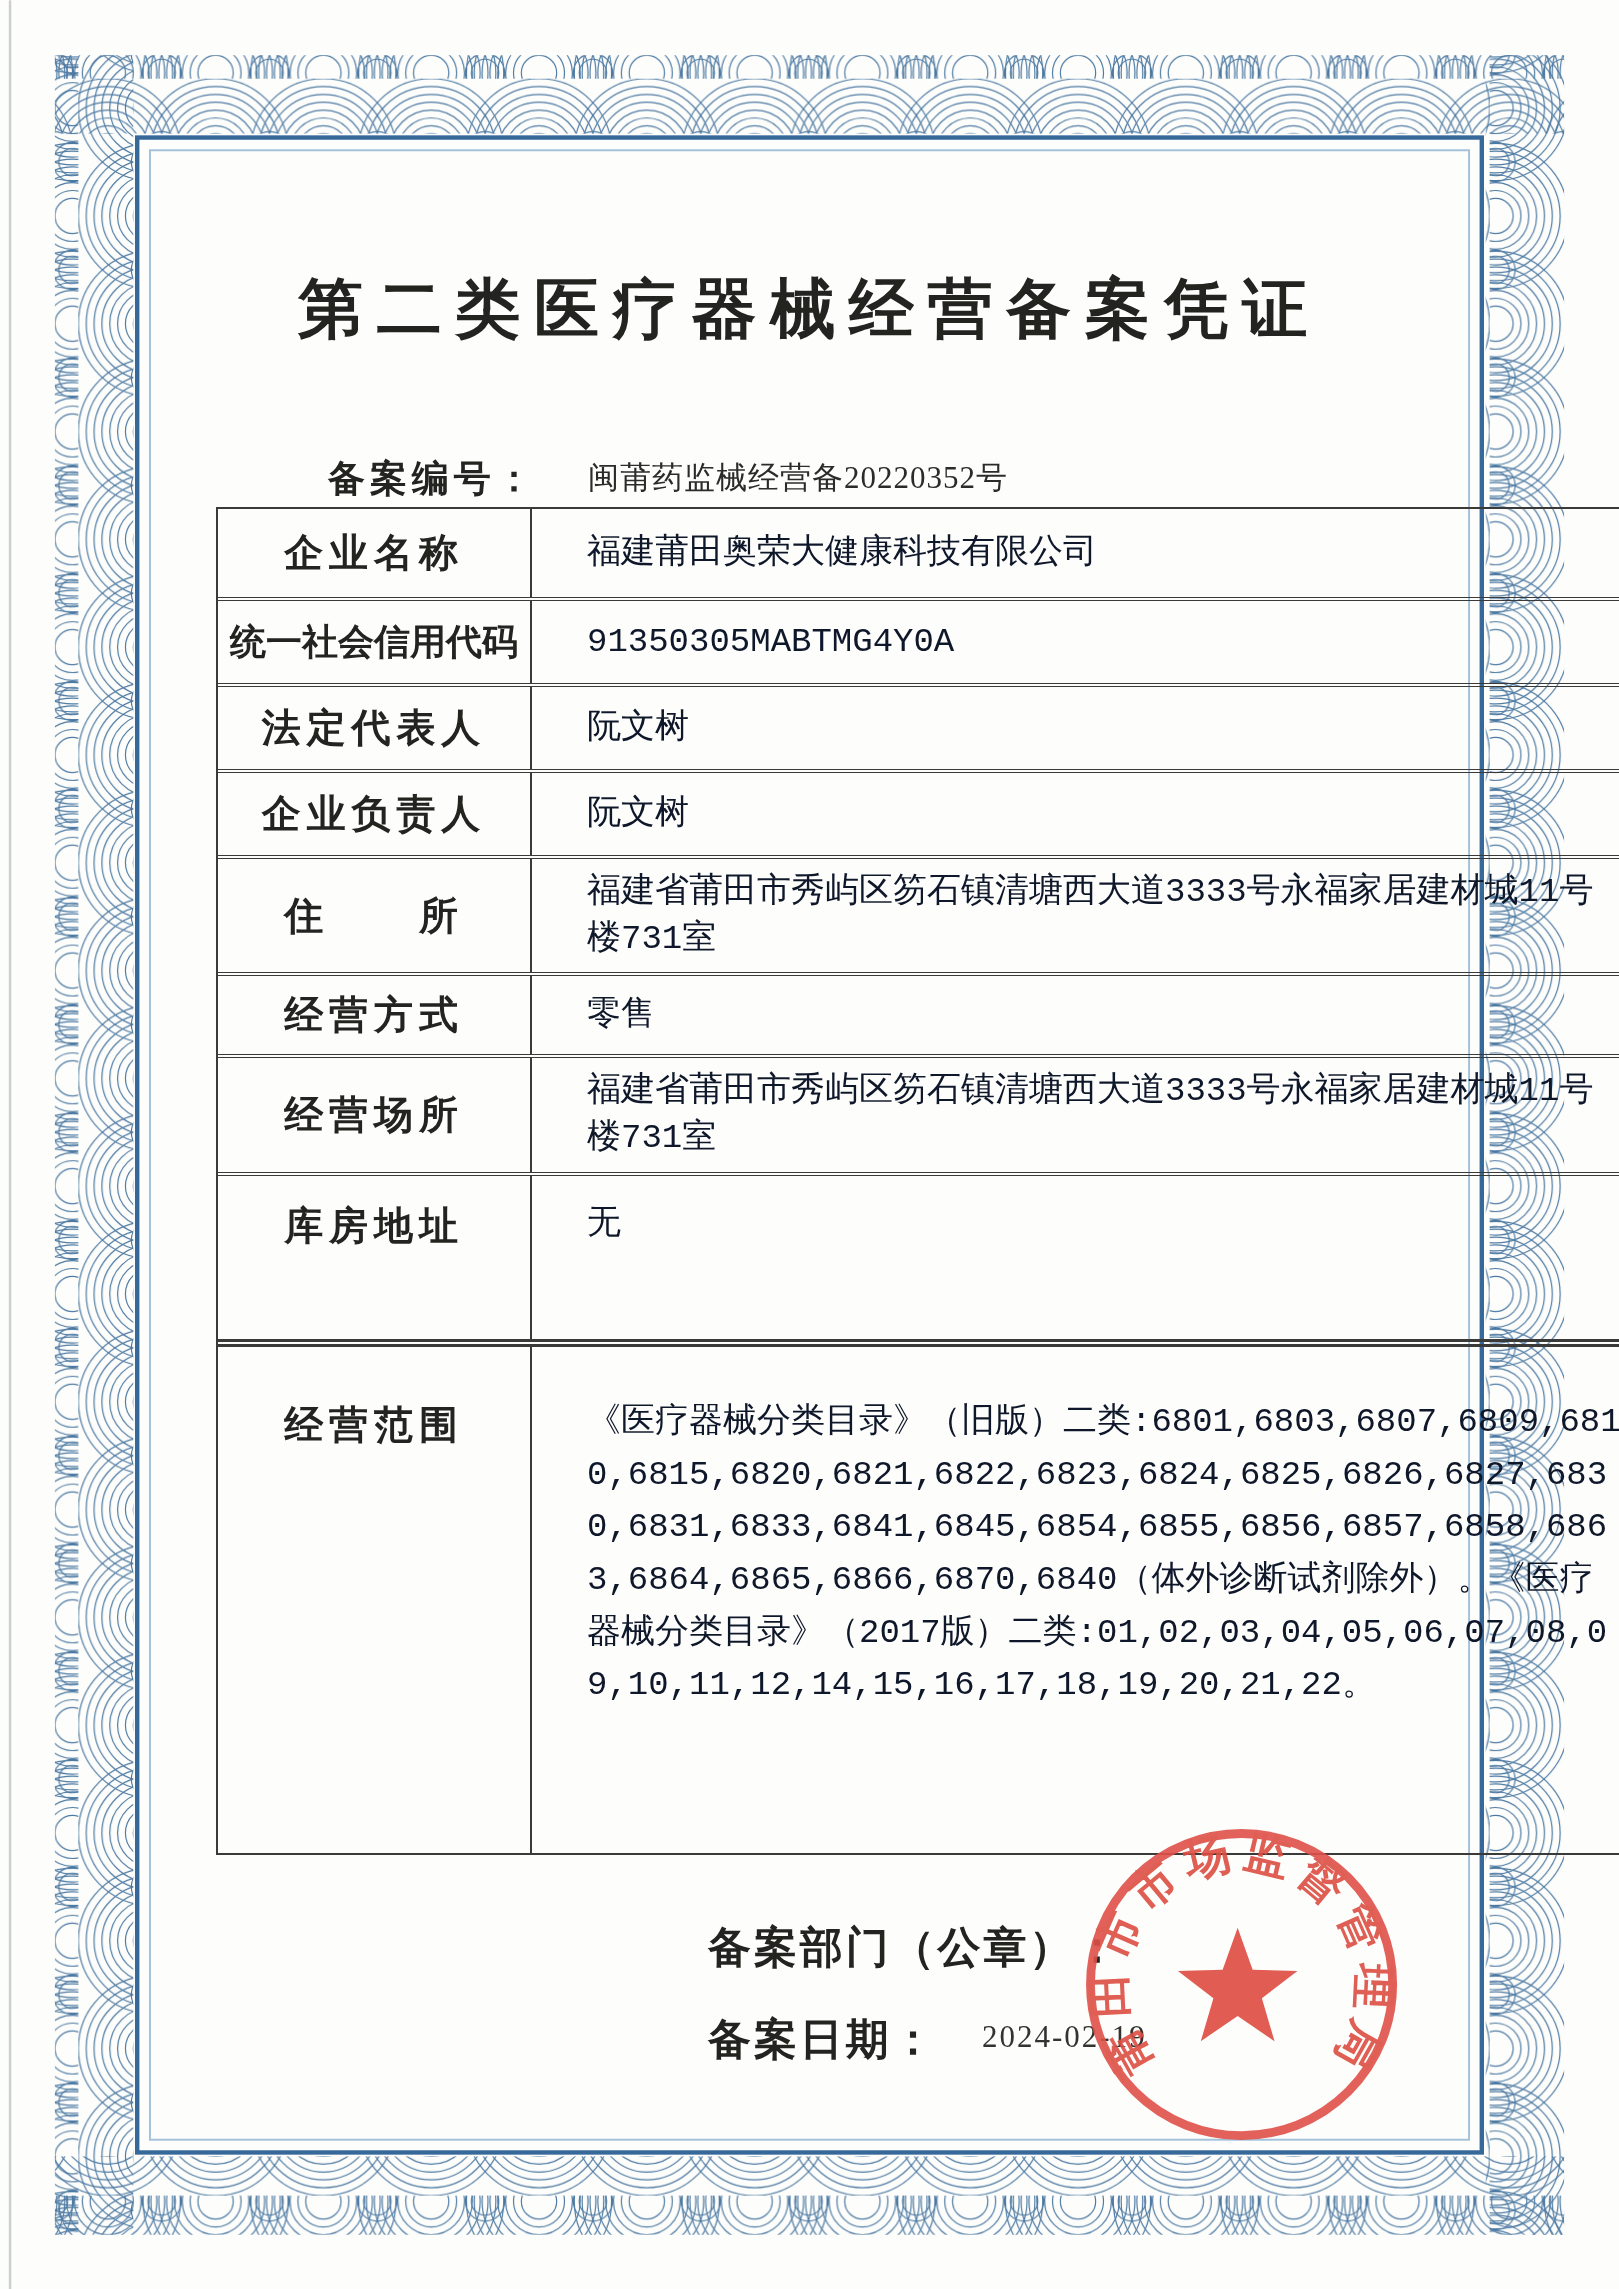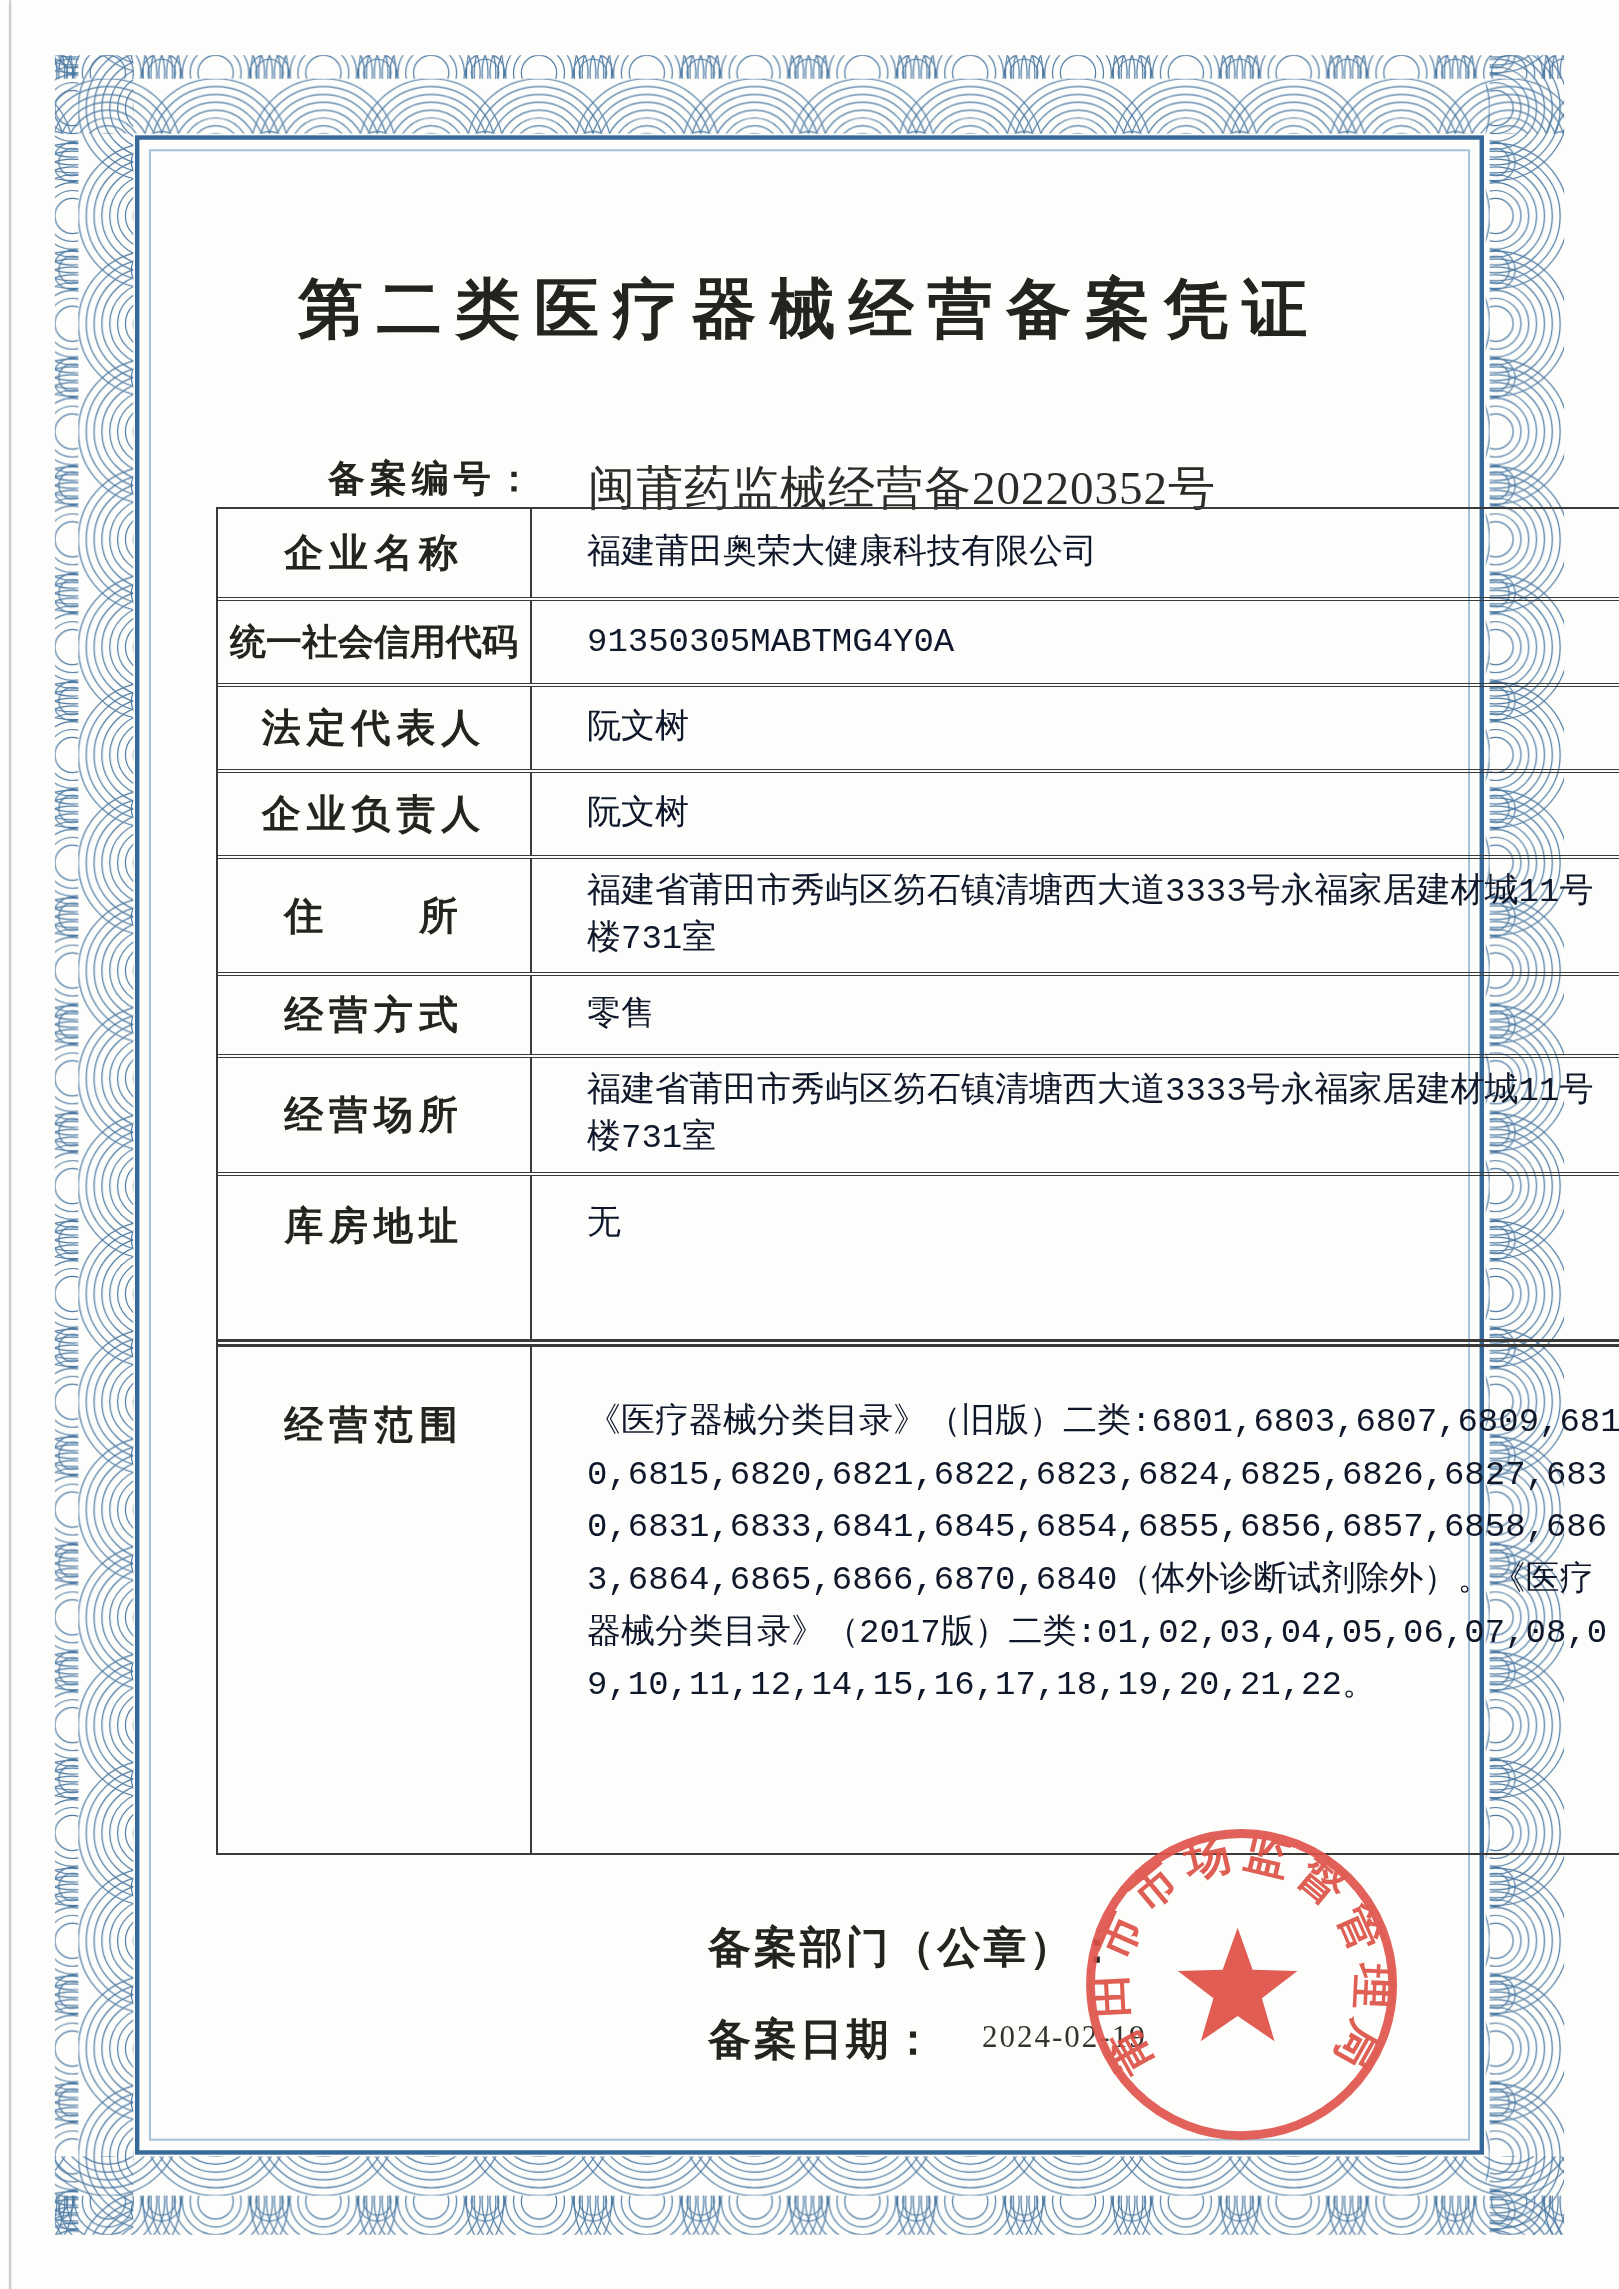--- a/index.html
+++ b/index.html
@@ -21,21 +21,21 @@
 
   
   .filing-line{position:absolute;top:427px;left:0;width:100%;height:49px;z-index:3;margin-top:27px;}
   .filing-label{
     position:absolute;left:328px;top:0;
     font-family:"Liberation Sans", sans-serif;font-weight:700;
     font-size:37px;letter-spacing:4.9px;color:#23231f;
   }
   .filing-number{
     position:absolute;left:588px;top:2.9px;
-    font-size:47px;letter-spacing:1px;color:#2b2b29;
+    font-size:31px;letter-spacing:1px;color:#2b2b29;
   }
 
   
   .cert-table{
     position:absolute;left:216px;top:507px;width:1448px;z-index:3;
     border:2.9px solid #3a3a38;box-sizing:border-box;background:transparent;font-family:Liberation Mono, monospace;
   }
   .row{display:flex;border-top:4.9px double #3a3a38;box-sizing:border-box;}
   .row:first-child{border-top:none;}
   .row.gap{border-top-width:8.8px;}

